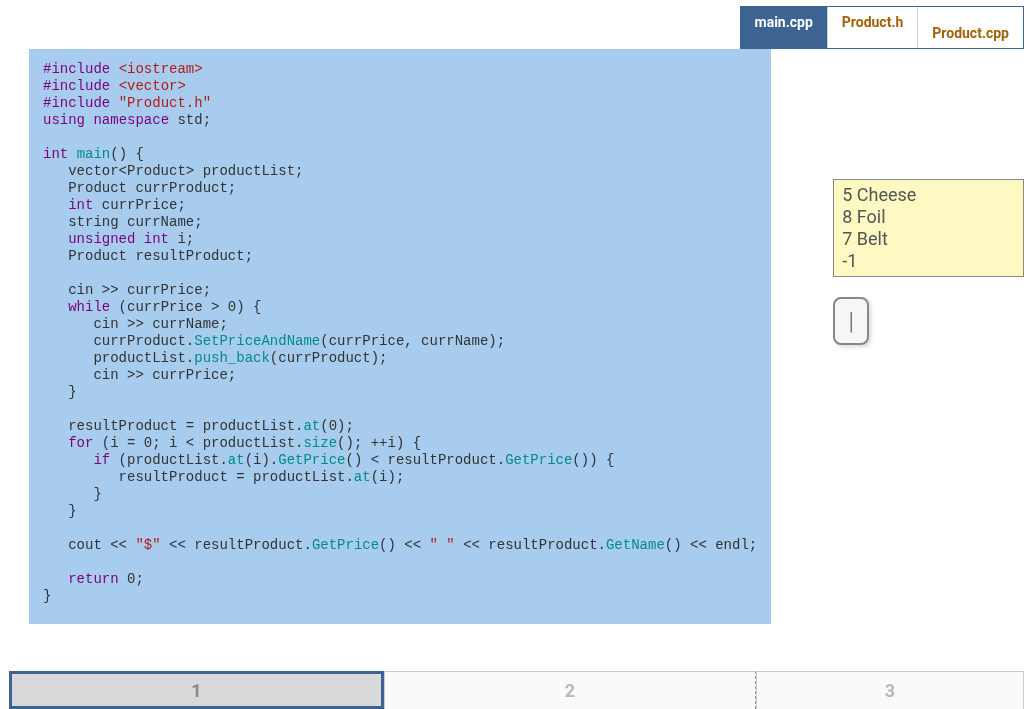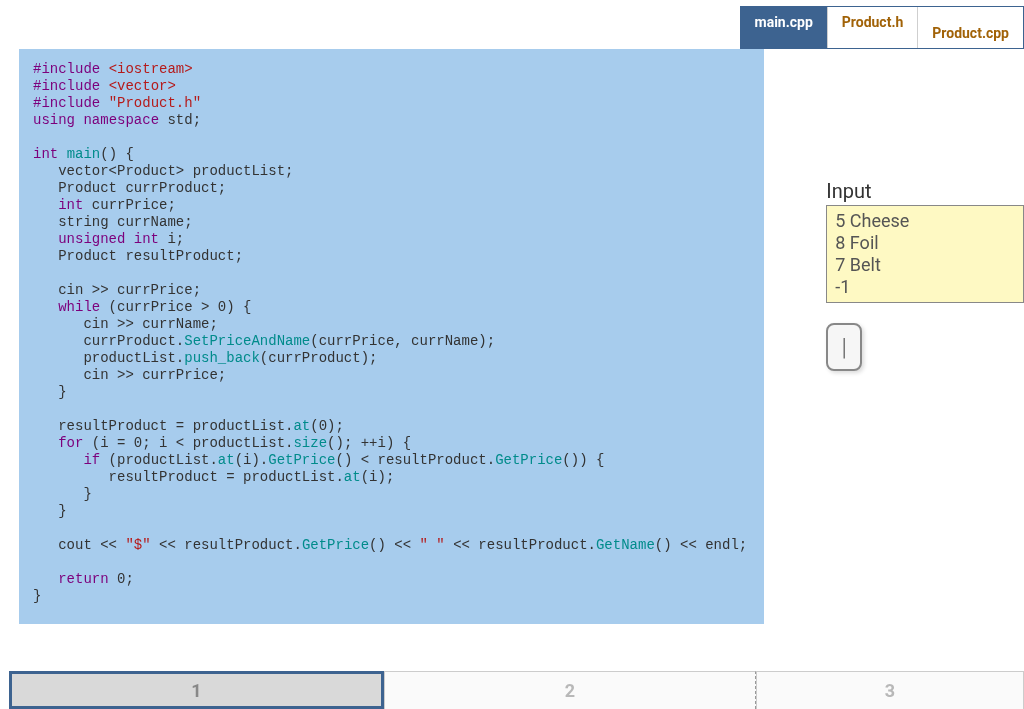--- a/index.html
+++ b/index.html
@@ -29,21 +29,21 @@
       background: #fff;
       color: #a16207;
     }
     .tab:last-child { border-right: none; margin-top: 11px; }
     .tab.active {
       background: #3d6390;
       color: #fff;
     }
     .main-area {
       display: flex;
-      padding-left: 19px;
+      padding-left: 29px;
       align-items: flex-start;
       gap: 32px;
     }
     .code-panel {
       background: #a7cced;
       width: 768px;
       padding: 12px 14px;
       font-family: "Courier New", Consolas, monospace;
       font-size: 14px;
       line-height: 17px;
@@ -168,21 +168,20 @@
 <span class="tx">         resultProduct = productList.</span><span class="fn">at</span><span class="tx">(i);</span>
 <span class="tx">      }</span>
 <span class="tx">   }</span>
 
 <span class="tx">   cout &lt;&lt; </span><span class="st">"$"</span><span class="tx"> &lt;&lt; resultProduct.</span><span class="fn">GetPrice</span><span class="tx">() &lt;&lt; </span><span class="st">" "</span><span class="tx"> &lt;&lt; resultProduct.</span><span class="fn">GetName</span><span class="tx">() &lt;&lt; endl;</span>
 
 <span class="mg">   return</span><span class="tx"> 0;</span>
 <span class="tx">}</span></div>
 
   <div class="side-panel">
-    <div class="io-label">Input</div>
     <div class="input-box">5 Cheese
 8 Foil
 7 Belt
 -1</div>
     <div class="output-box"></div>
   </div>
 </div>
 
 <div class="pager">
   <div class="page-tab p1">1</div>

